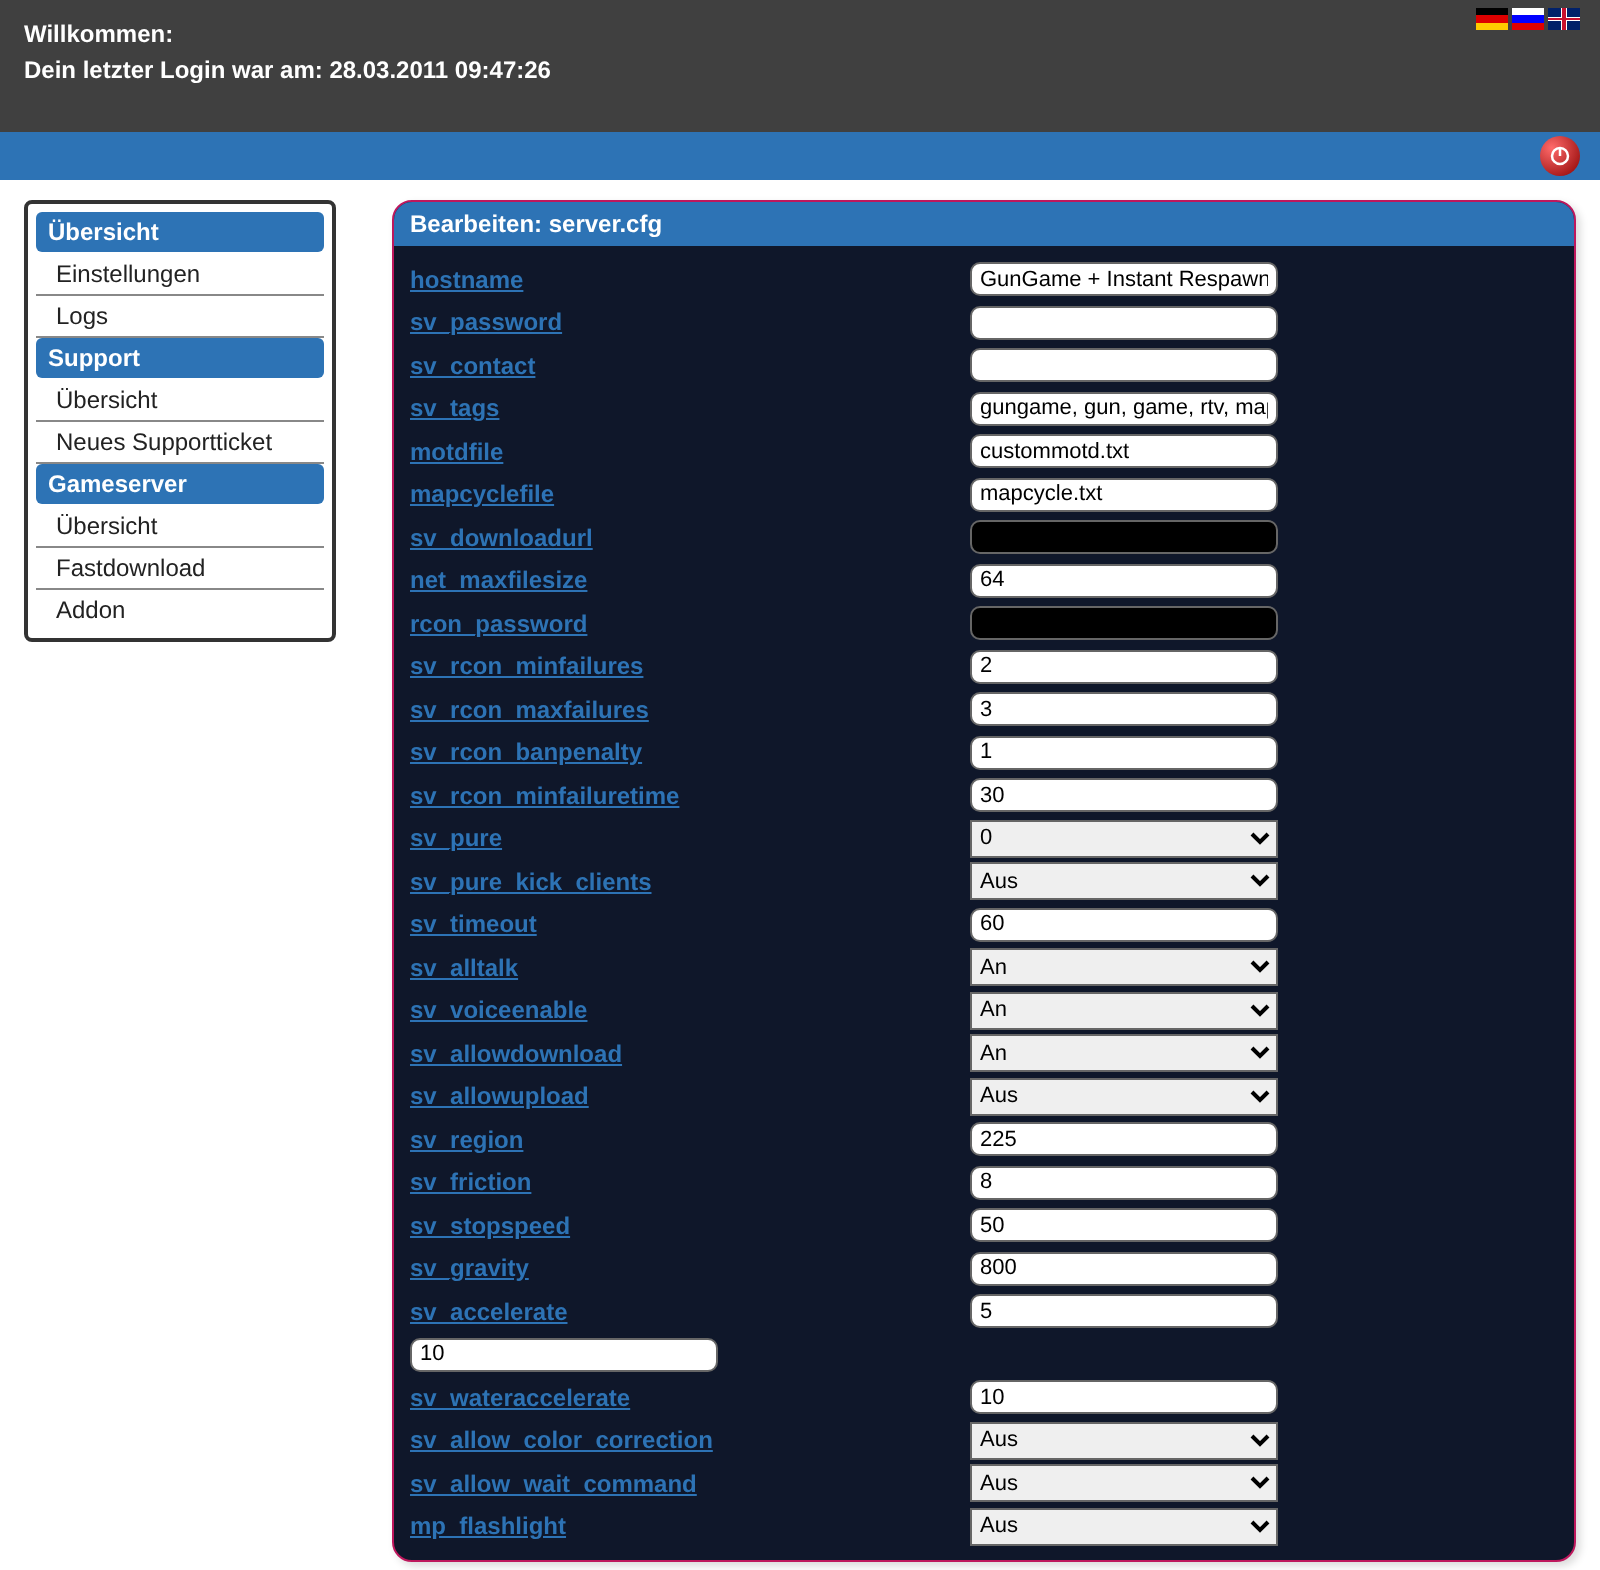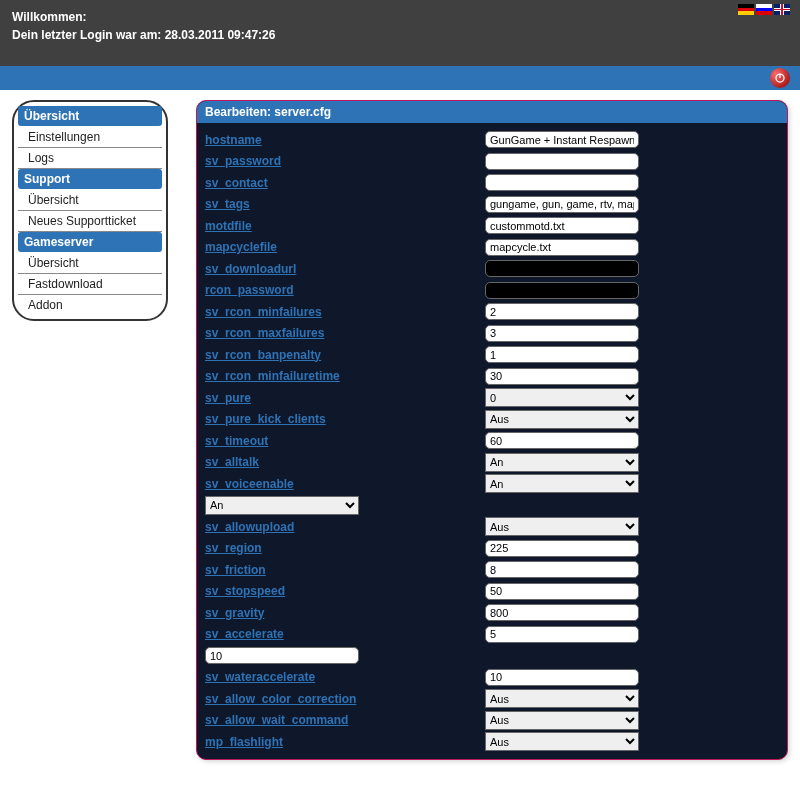--- a/index.html
+++ b/index.html
@@ -10,21 +10,21 @@
 .flag{width:16px;height:11px;display:inline-block}
 .flag-de{background:linear-gradient(to bottom,#000 33%,#d00 33% 66%,#fc0 66%)}
 .flag-ru{background:linear-gradient(to bottom,#fff 33%,#00f 33% 66%,#d00 66%)}
 .flag-uk{background:#012169;position:relative;overflow:hidden}
 .flag-uk::before{content:"";position:absolute;inset:0;background:linear-gradient(to bottom,transparent 40%,#fff 40% 60%,transparent 60%),linear-gradient(to right,transparent 40%,#fff 40% 60%,transparent 60%)}
 .flag-uk::after{content:"";position:absolute;inset:0;background:linear-gradient(to bottom,transparent 44%,#c8102e 44% 56%,transparent 56%),linear-gradient(to right,transparent 44%,#c8102e 44% 56%,transparent 56%)}
 .bar{background:#2d73b5;height:24px;position:relative}
 .power{position:absolute;right:10px;top:2px;width:20px;height:20px;border-radius:50%;background:radial-gradient(circle at 30% 30%,#ff6a6a,#8b0000);display:flex;align-items:center;justify-content:center;cursor:pointer}
 .power svg{width:12px;height:12px}
 .content{display:flex;align-items:flex-start;padding:10px 12px;gap:28px}
-.sidebar{width:156px;border:2px solid #333;border-radius:22px;padding:4px;background:#fff}
+.sidebar{width:156px;border:2px solid #333;border-radius:4px;padding:4px;background:#fff}
 .sb-head{background:#2d73b5;color:#fff;font-weight:bold;padding:3px 6px;border-radius:3px;margin-bottom:1px}
 .sb-item{padding:3px 6px 3px 10px;border-bottom:1px solid #888;cursor:pointer;color:#222}
 .sb-item:last-child{border-bottom:none}
 .main{flex:1;border:1px solid #be185d;border-radius:10px;background:#0f172a;box-shadow:2px 2px 4px rgba(0,0,0,.15);overflow:hidden}
 .main-head{background:#2d73b5;color:#fff;font-weight:bold;padding:4px 8px}
 .form{padding:6px 8px}
 .row{display:flex;align-items:center;min-height:21px;margin-bottom:0.5px}
 .lbl{width:280px;color:#2d73b5;font-family:"Trebuchet MS",Verdana,sans-serif;font-weight:bold;font-size:12px;text-decoration:underline}
 .fld input[type=text],.fld input[type=password]{width:154px;height:17px;border:1px solid #666;border-radius:5px;padding:0 4px;font-size:11px;font-family:Arial}
 .fld select{width:154px;height:19px;border:1px solid #666;font-size:11px;font-family:Arial;background:#efefef}
@@ -90,20 +90,24 @@
         </div>
         <div class="row">
           <div class="lbl">mapcyclefile</div>
           <div class="fld"><input type="text" value="mapcycle.txt" style=""></div>
         </div>
         <div class="row">
           <div class="lbl">sv_downloadurl</div>
           <div class="fld"><input type="text" class="redact" value="xxxxxxxxxxxxxxxxxxxx" style=""></div>
         </div>
         <div class="row">
+          <div class="lbl">net_maxfilesize</div>
+          <div class="fld"><input type="text" value="64" style=""></div>
+        </div>
+        <div class="row">
           <div class="lbl">rcon_password</div>
           <div class="fld"><input type="text" class="redact" value="xxxxxxxxxxxxxxxxxxxx" style=""></div>
         </div>
         <div class="row">
           <div class="lbl">sv_rcon_minfailures</div>
           <div class="fld"><input type="text" value="2" style=""></div>
         </div>
         <div class="row">
           <div class="lbl">sv_rcon_maxfailures</div>
           <div class="fld"><input type="text" value="3" style=""></div>
@@ -130,20 +134,21 @@
         </div>
         <div class="row">
           <div class="lbl">sv_alltalk</div>
           <div class="fld"><select><option>An</option></select></div>
         </div>
         <div class="row">
           <div class="lbl">sv_voiceenable</div>
           <div class="fld"><select><option>An</option></select></div>
         </div>
         <div class="row">
+          <div class="lbl">sv_allowdownload</div>
           <div class="fld"><select><option>An</option></select></div>
         </div>
         <div class="row">
           <div class="lbl">sv_allowupload</div>
           <div class="fld"><select><option>Aus</option></select></div>
         </div>
         <div class="row">
           <div class="lbl">sv_region</div>
           <div class="fld"><input type="text" value="225" style=""></div>
         </div>

